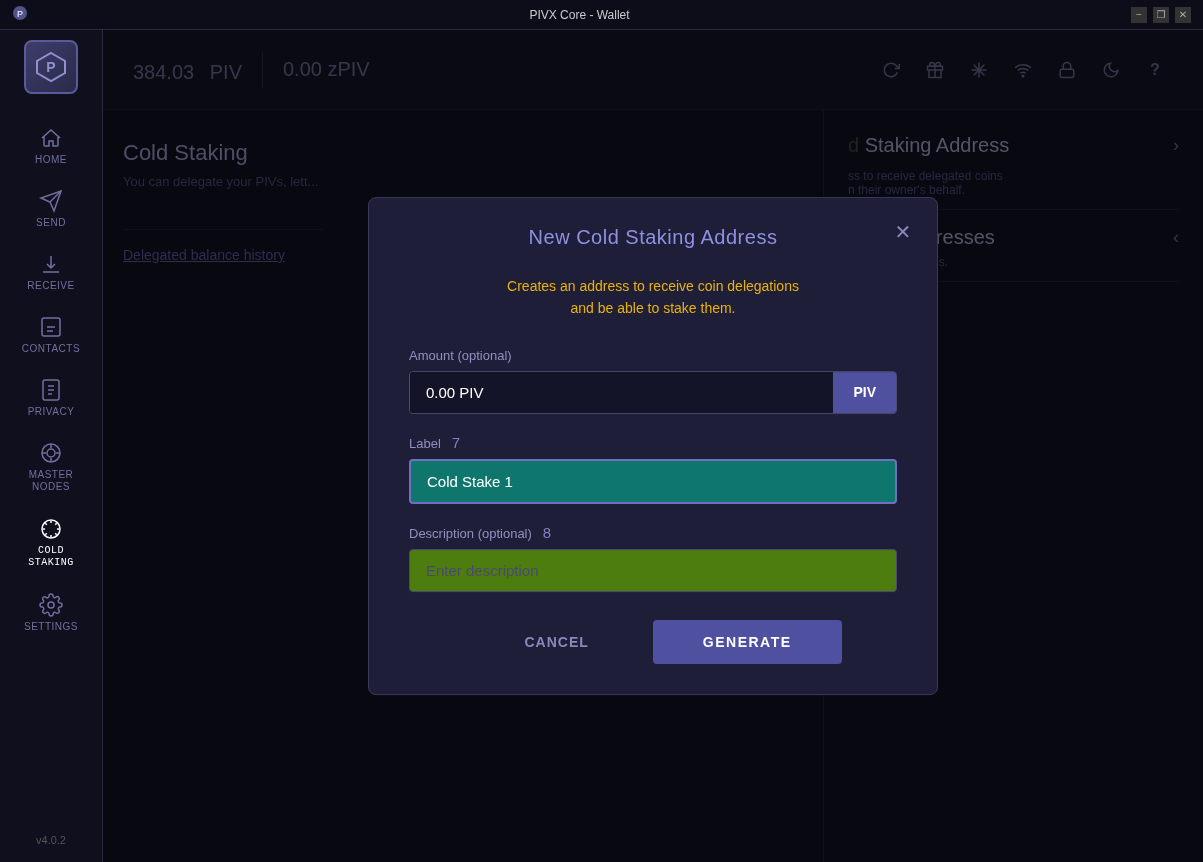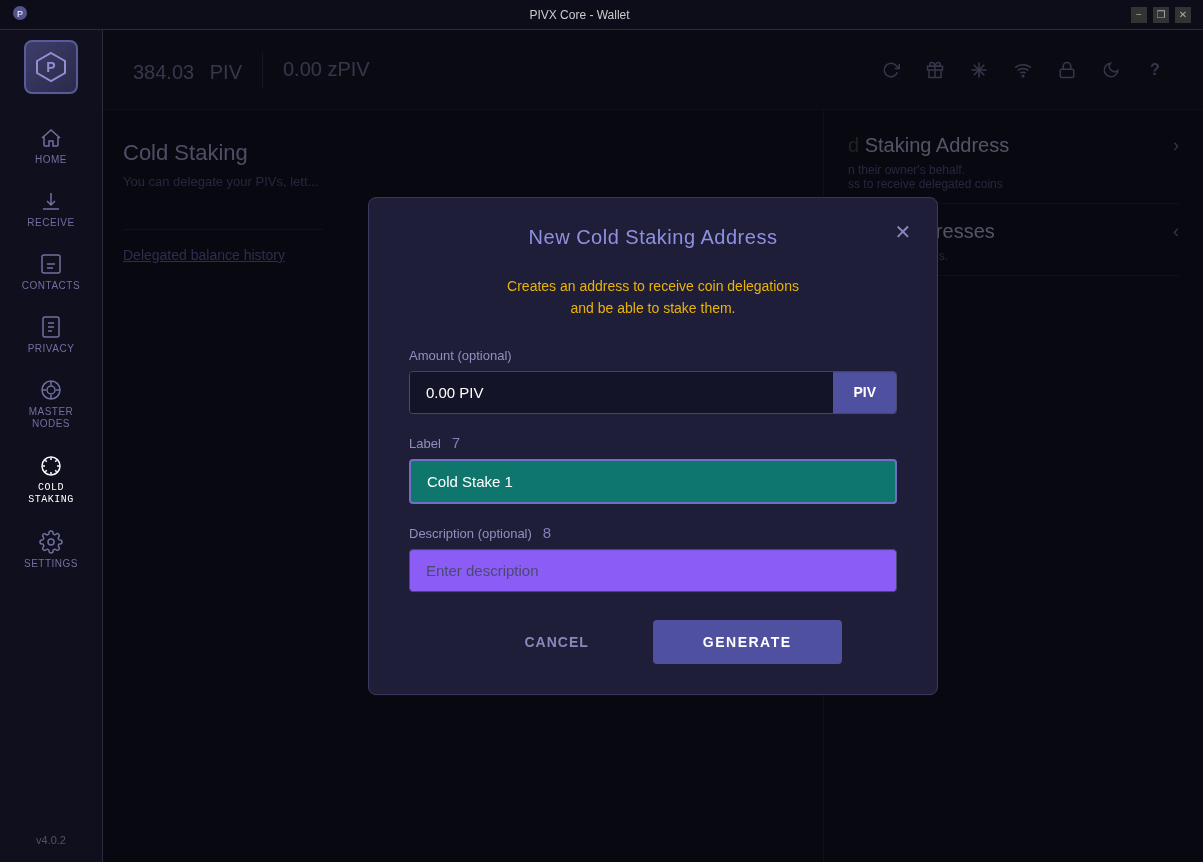--- a/index.html
+++ b/index.html
@@ -287,21 +287,21 @@
       border: 2px solid #7070c0;
       border-radius: 4px;
       color: #fff;
       padding: 12px 16px;
       font-size: 15px;
       outline: none;
     }
     .form-input-full::placeholder { color: #4a4a70; }
     .form-input-plain {
       width: 100%;
-      background: #8b5cf6;
+      background: #4d7c0f;
       border: 1px solid #4a4a70;
       border-radius: 4px;
       color: #fff;
       padding: 12px 16px;
       font-size: 15px;
       outline: none;
     }
     .form-input-plain::placeholder { color: #4a4a70; }
     .modal-actions {
       display: flex;
@@ -375,20 +375,27 @@
       </svg>
     </div>
 
     <div class="sidebar-item">
       <svg viewBox="0 0 24 24" fill="none" stroke="currentColor" stroke-width="1.5">
         <path d="M3 12L12 4l9 8M5 10v9a1 1 0 001 1h4v-5h4v5h4a1 1 0 001-1v-9"></path>
       </svg>
       <span>HOME</span>
     </div>
 
+    <div class="sidebar-item">
+      <svg viewBox="0 0 24 24" fill="none" stroke="currentColor" stroke-width="1.5">
+        <line x1="22" y1="2" x2="11" y2="13"></line>
+          <polygon points="22 2 15 22 11 13 2 9 22 2"></polygon>
+      </svg>
+      <span>SEND</span>
+    </div>
 
     <div class="sidebar-item">
       <svg viewBox="0 0 24 24" fill="none" stroke="currentColor" stroke-width="1.5">
         <path d="M12 16V4M8 12l4 4 4-4M4 20h16"></path>
       </svg>
       <span>RECEIVE</span>
     </div>
 
     <div class="sidebar-item">
       <svg viewBox="0 0 24 24" fill="none" stroke="currentColor" stroke-width="1.5">
@@ -504,28 +511,28 @@
 
       <div style="flex:1; padding:30px 20px;">
         <div class="page-title">Cold Staking</div>
         <div class="page-subtitle">You can delegate your PIVs, lett...</div>
 
         <div style="margin-top:40px; border-bottom:1px solid #2a2a45; width:200px; margin-bottom:16px;"></div>
         <a class="delegated-balance-link">Delegated balance history</a>
       </div>
 
       <div style="width:380px; background:#141428; border-left:1px solid #2a2a45; padding:24px;">
-        <div style="display:flex; align-items:center; justify-content:space-between; margin-bottom:6px;">
+        <div style="display:flex; align-items:center; justify-content:space-between; margin-bottom:12px;">
           <span class="right-panel-title">
             <span style="color:#555">d </span><span>Staking Address</span>
           </span>
           <span class="chevron-right">›</span>
         </div>
+        <div class="right-panel-subtitle">ss to receive delegated coins</div>
         <div class="right-panel-subtitle">n their owner's behalf.</div>
-        <div class="right-panel-subtitle">ss to receive delegated coins</div>
 
         <hr class="divider-line">
 
         <div style="display:flex; align-items:center; justify-content:space-between; margin-bottom:6px; margin-top:16px;">
           <span class="right-panel-title">
             <span style="color:#555">a</span><span>king Addresses</span>
           </span>
           <span class="chevron-down">‹</span>
         </div>
         <div class="right-panel-subtitle">staking addresses.</div>

